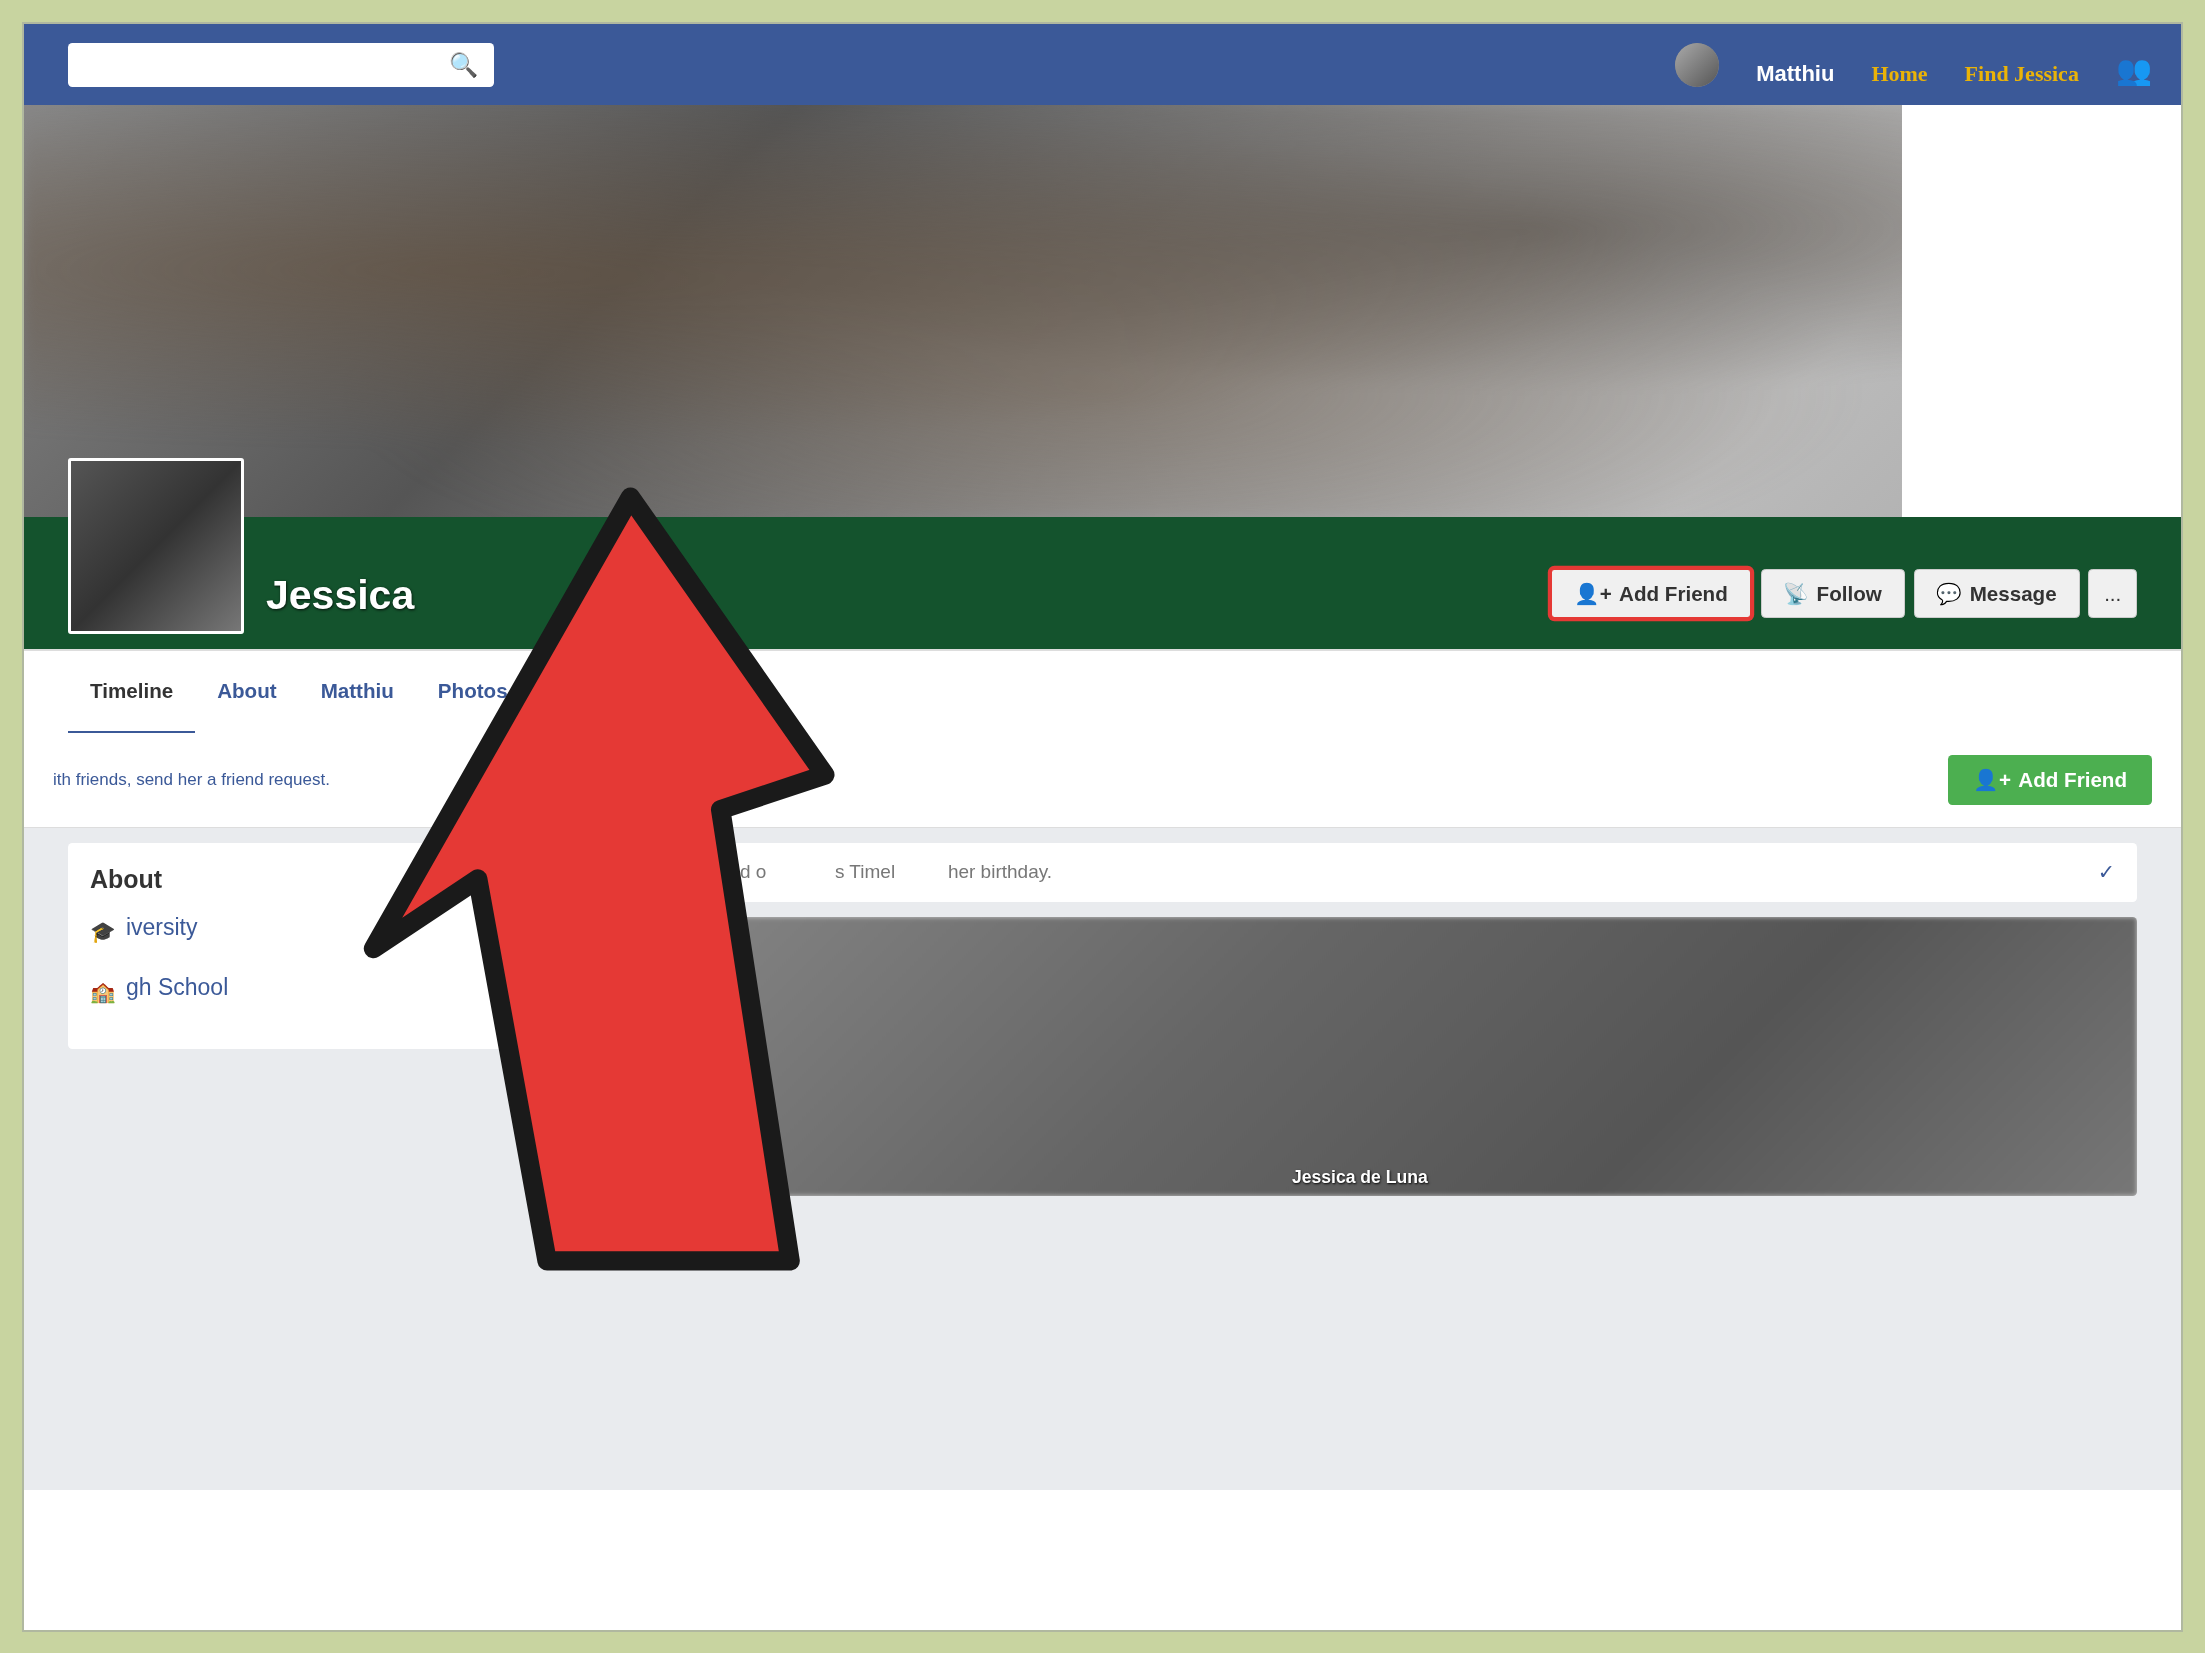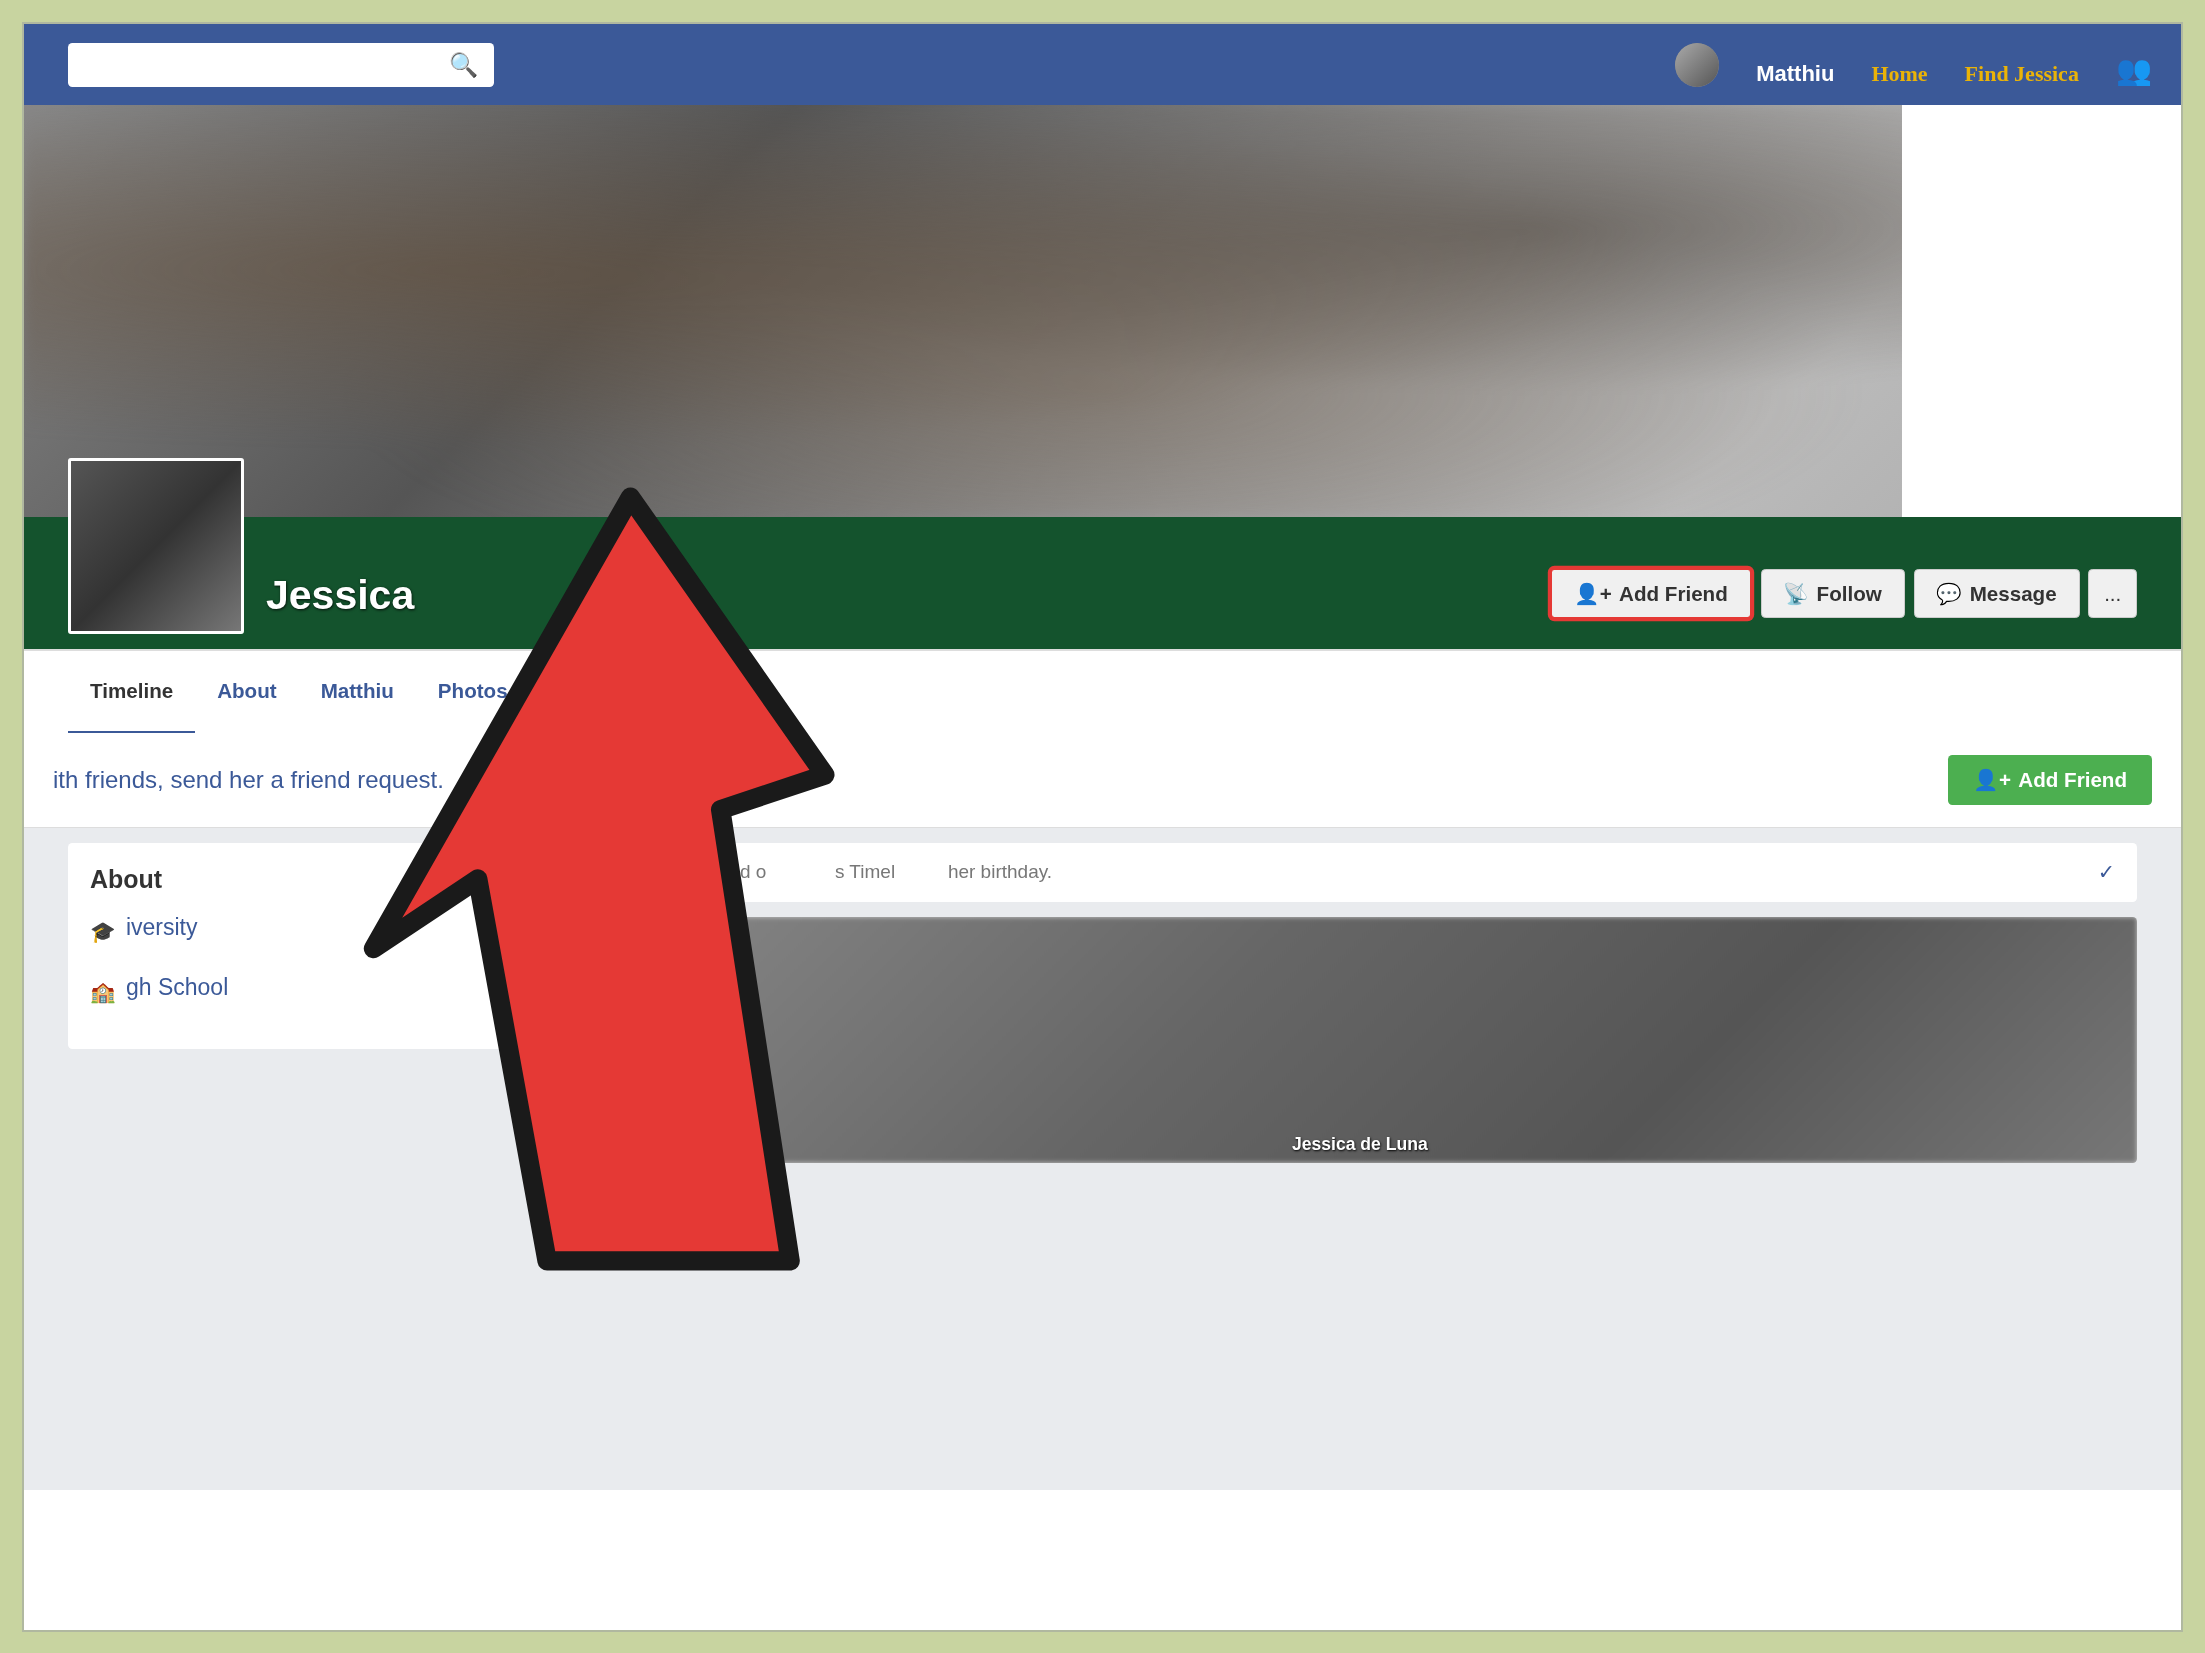--- a/index.html
+++ b/index.html
@@ -308,21 +308,21 @@
     
     .friend-banner {
       background: #fff;
       padding: 22px 29px;
       display: flex;
       align-items: center;
       border-bottom: 0.7px solid #ddd;
     }
 
     .friend-banner-text {
-      font-size: 24px;
+      font-size: 17px;
       color: #333;
       flex: 1;
     }
 
     .friend-banner-text span {
       color: #3b5998;
       cursor: pointer;
     }
 
     .btn-add-friend-green {
@@ -361,21 +361,21 @@
     }
 
     .birthday-chevron {
       font-size: 20.6px;
       color: #3b5998;
     }
 
     .photo-preview {
       background: #ccc;
       border-radius: 4.4px;
-      height: 246px;
+      height: 279px;
       overflow: hidden;
       position: relative;
     }
 
     .photo-blur {
       width: 100%;
       height: 100%;
       background: linear-gradient(135deg, #888 0%, #666 40%, #555 70%, #777 100%);
       filter: blur(2.9px);
     }

